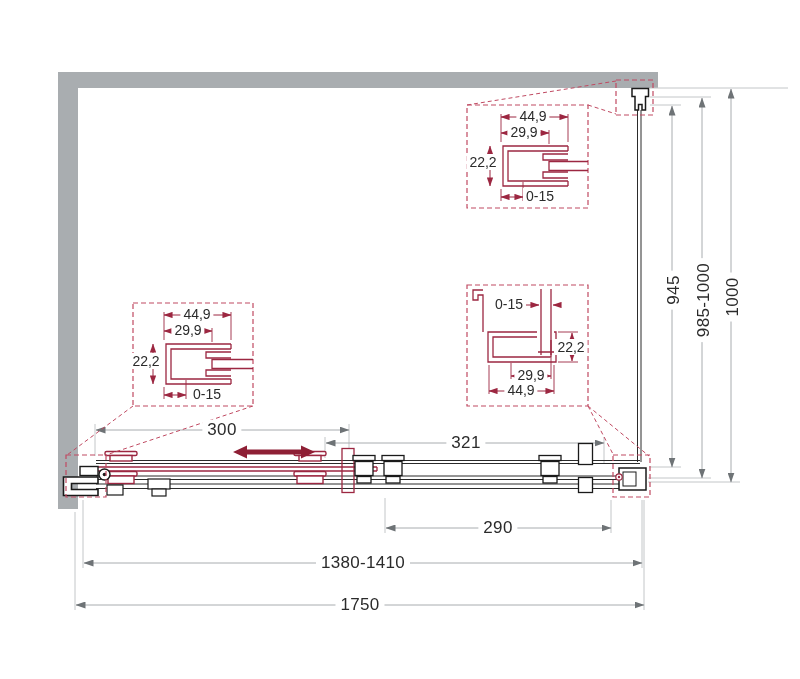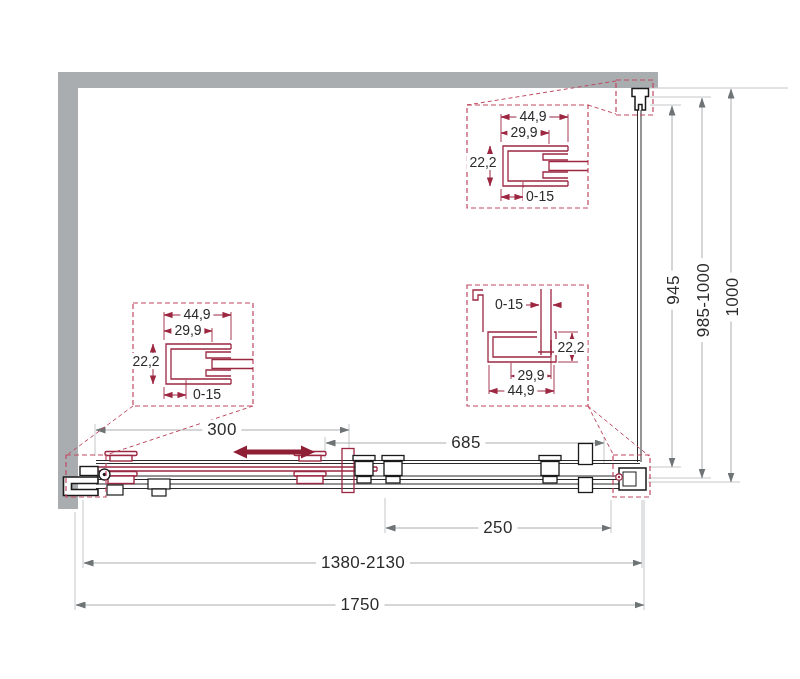--- a/index.html
+++ b/index.html
@@ -244,23 +244,23 @@
       <line x1="524" y1="305" x2="539" y2="305" marker-end="url(#am)"></line>
       <line x1="553" y1="305" x2="561" y2="305" marker-start="url(#am)"></line>
       <line x1="572" y1="333" x2="572" y2="361" marker-start="url(#am)" marker-end="url(#am)"></line>
       <line x1="511" y1="376" x2="551" y2="376" marker-start="url(#am)" marker-end="url(#am)"></line>
       <line x1="489" y1="391" x2="554" y2="391" marker-start="url(#am)" marker-end="url(#am)"></line>
     </g>
   </g>
 </svg>
 
 <span class="t big" style="left:222px;top:429px">300</span>
-<span class="t big" style="left:466px;top:442px">685</span>
-<span class="t big" style="left:498px;top:527px">250</span>
-<span class="t big" style="left:363px;top:562px">1380-2130</span>
+<span class="t big" style="left:466px;top:442px">321</span>
+<span class="t big" style="left:498px;top:527px">290</span>
+<span class="t big" style="left:363px;top:562px">1380-1410</span>
 <span class="t big" style="left:360px;top:604px">1750</span>
 
 <span class="t rot" style="left:673px;top:290px">945</span>
 <span class="t rot" style="left:703px;top:300px">985-1000</span>
 <span class="t rot" style="left:732px;top:297px">1000</span>
 
 <span class="t small" style="left:197px;top:314px">44,9</span>
 <span class="t small" style="left:188px;top:330px">29,9</span>
 <span class="t small" style="left:146px;top:361px">22,2</span>
 <span class="t small" style="left:207px;top:394px">0-15</span>

